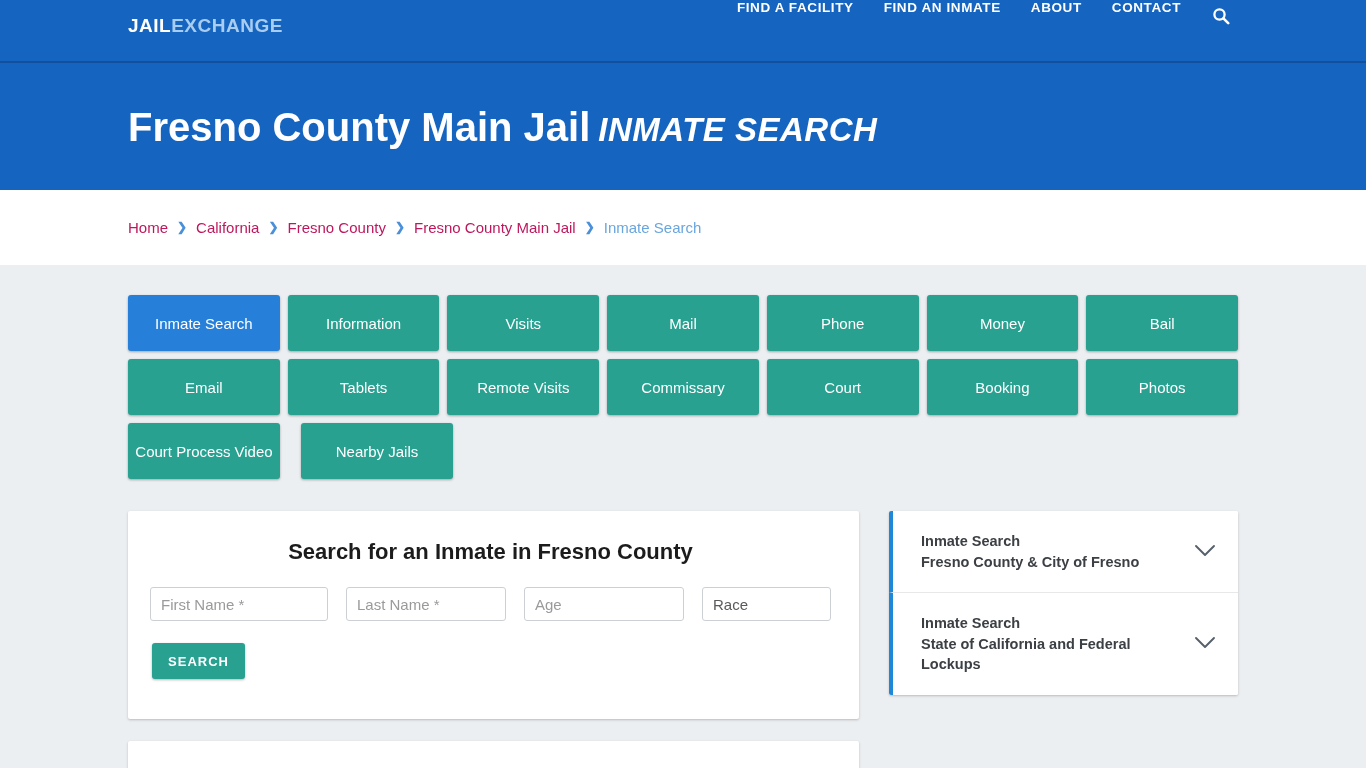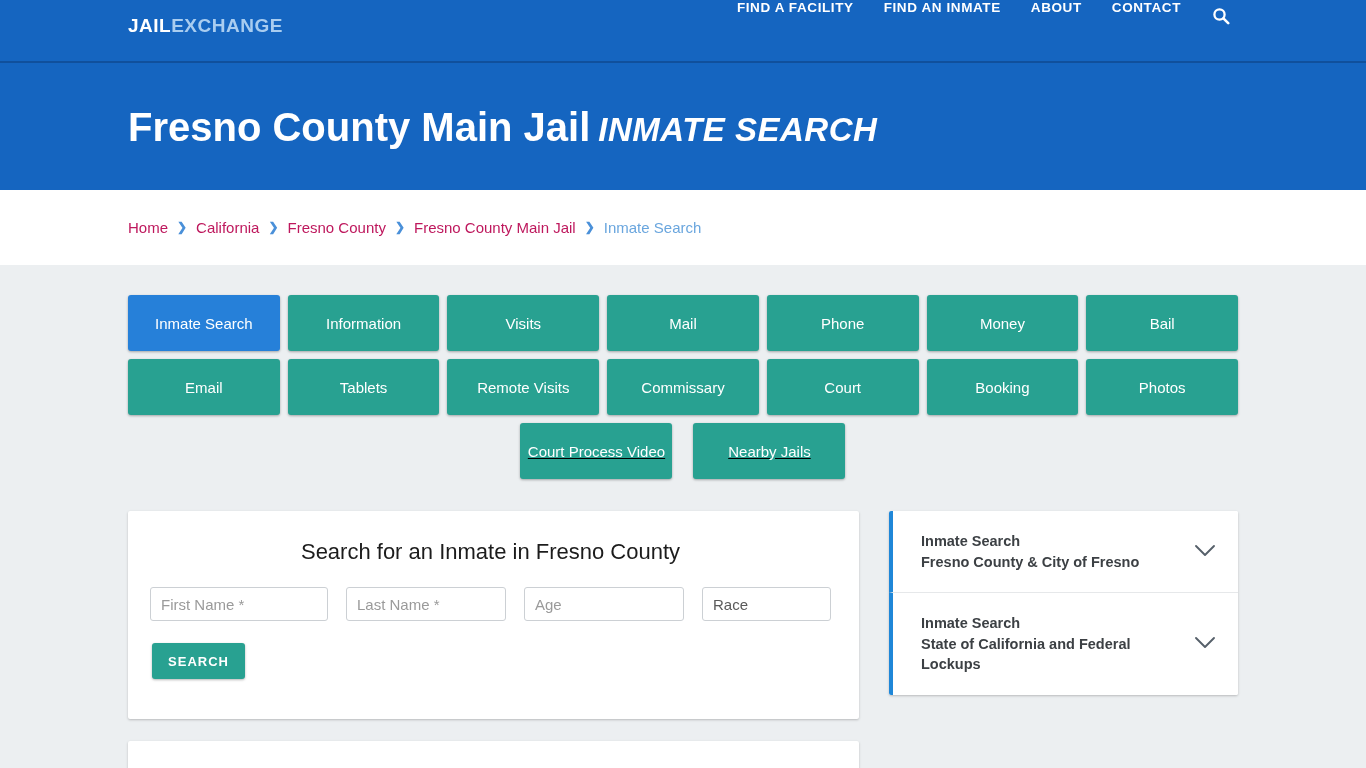--- a/index.html
+++ b/index.html
@@ -128,23 +128,22 @@
 
   
   .tab-grid {
     display: grid;
     grid-template-columns: repeat(7, 1fr);
     gap: 8px 8px;
   }
   .tab-grid .row3 {
     grid-column: 1 / -1;
     display: flex;
-    justify-content: center;
+    justify-content: flex-start;
     gap: 21px;
-    text-decoration: underline;
   }
   .tab-btn {
     background: #28a191;
     color: #ffffff;
     border: none;
     border-radius: 3px;
     height: 56px;
     font-size: 15px;
     font-family: "Liberation Sans", sans-serif;
     cursor: pointer;
@@ -172,21 +171,21 @@
   .card {
     background: #ffffff;
     border-radius: 2px;
     box-shadow: 0 1px 3px rgba(0,0,0,0.13), 0 1px 2px rgba(0,0,0,0.10);
   }
   .search-card { padding: 28px 28px 40px 22px; }
   .search-card h2 {
     margin: 0 0 22px 0;
     text-align: center;
     font-size: 22px;
-    font-weight: normal;
+    font-weight: bold;
     color: #1c1c1c;
   }
   .form-row {
     display: flex;
     gap: 18px;
     margin-bottom: 22px;
   }
   .form-row input,
   .form-row select {
     height: 34px;

